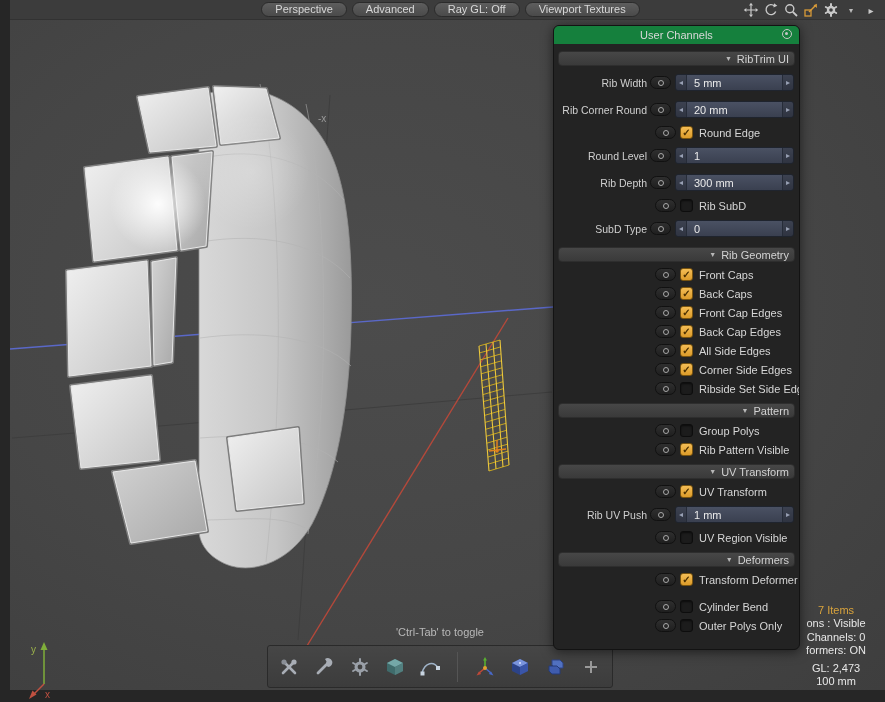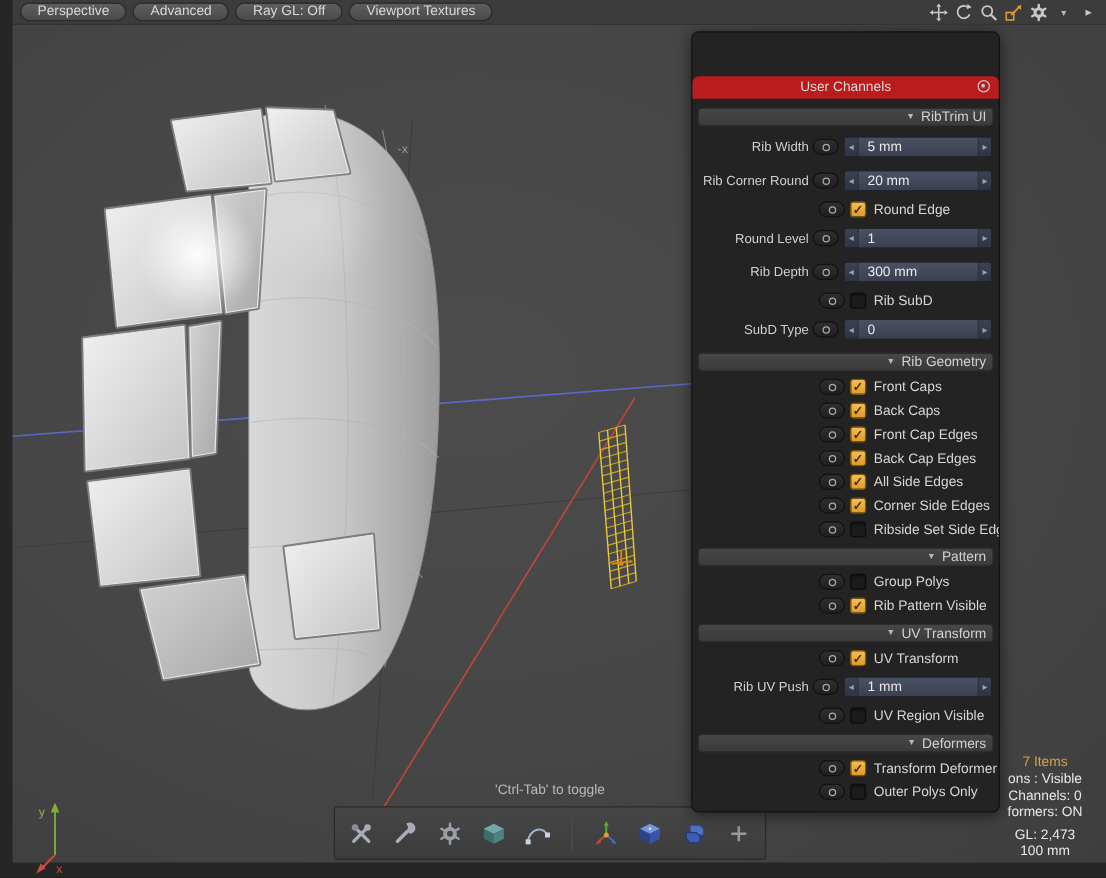--- a/index.html
+++ b/index.html
@@ -2,21 +2,21 @@
 <html><head>
 <meta charset="utf-8">
 <style>
   * { box-sizing: border-box; margin: 0; padding: 0; }
   body { font-family: "Liberation Sans", sans-serif; background: #1a1a1a; }
   .page { position: relative; width: 885px; height: 702px; background: #262626; overflow: hidden; }
 
   
   .topbar { position: absolute; left: 10px; top: 0; right: 0; height: 20px;
             background: #3c3c3c; border-bottom: 1px solid #323232;
-            display: flex; align-items: center; gap: 5px; padding-left: 6px; z-index: 6; }
+            display: flex; align-items: center; gap: 5px; padding-left: 6px; z-index: 6; justify-content: center; }
   .vp-btn { height: 15px; line-height: 13px; padding: 0 13px;
             background: linear-gradient(#5e5e5e, #4a4a4a); border: 1px solid #2b2b2b;
             border-radius: 8px; color: #d8d8d8; font-size: 11px; white-space: nowrap; cursor: default; }
   .header-icons { position: absolute; top: 1px; right: 5px; display: flex; align-items: center; gap: 2px; z-index: 7; }
   .hicon { width: 18px; height: 18px; display: flex; align-items: center; justify-content: center; }
 
   
   .viewport { position: absolute; left: 10px; top: 20px; right: 0; bottom: 12px;
               background: radial-gradient(ellipse at 42% 42%, #4c4c4c 0%, #464646 55%, #3e3e3e 100%); }
   .scene { position: absolute; left: 0; top: 0; z-index: 1; }
@@ -32,23 +32,23 @@
 
   
   .status { position: absolute; right: 19px; top: 604px; text-align: center; z-index: 2;
             font-size: 11px; line-height: 13.4px; }
   .status .gap { margin-top: 4px; }
 
   
   .panel { position: absolute; left: 553px; top: 25px; width: 247px; height: 625px;
            background: #232323; border: 1px solid #131313; border-radius: 6px;
            box-shadow: 0 2px 12px rgba(0,0,0,.55); z-index: 5; display: flex; flex-direction: column; }
-  .panel-title { height: 18px; flex: none; background: #b91c1c; border-radius: 5px 5px 0 0;
+  .panel-title { height: 18px; flex: none; background: #15803d; border-radius: 5px 5px 0 0;
                  display: flex; align-items: center; justify-content: center; position: relative;
-                 color: #d8d8d8; font-size: 11px; margin-top: 35px; }
+                 color: #d8d8d8; font-size: 11px; }
   .panel-circle { position: absolute; right: 7px; top: 3px; width: 10px; height: 10px;
                   border: 1.5px solid #c6c6c6; border-radius: 50%; }
   .panel-circle::after { content: ""; position: absolute; left: 2px; top: 2px; width: 3px; height: 3px;
                          background: #c6c6c6; border-radius: 50%; }
   .panel-body { flex: 1; padding: 2px 3px; overflow: hidden; }
   .sec-header { height: 15px; margin: 5px 1px 3px; background: linear-gradient(#474747, #3a3a3a);
                 border: 1px solid #2e2e2e; border-radius: 4px; display: flex; align-items: center;
                 padding: 0 5px; color: #d2d2d2; font-size: 11px; cursor: default; justify-content: flex-end; }
   .tri { font-size: 7px; color: #b8b8b8; margin-right: 5px; }
   .row { display: flex; align-items: center; }
@@ -506,32 +506,32 @@
           <span class="sec-label">Deformers</span>
         </div>
         <div class="row crow">
           <span class="spacer"></span>
           <span class="chan">
             <span class="chan-dot"></span>
           </span>
           <span class="cbox on">✓</span>
           <span class="clabel">Transform Deformer</span>
         </div>
+        <div class="row crow" style="margin-top: 8px;">
+          <span class="spacer"></span>
+          <span class="chan">
+            <span class="chan-dot"></span>
+          </span>
+          <span class="cbox"></span>
+          <span class="clabel">Cylinder Bend</span>
+        </div>
         <div class="row crow">
           <span class="spacer"></span>
           <span class="chan">
             <span class="chan-dot"></span>
           </span>
           <span class="cbox"></span>
           <span class="clabel">Outer Polys Only</span>
         </div>
-        <div class="row crow" style="margin-top: 8px;">
-          <span class="spacer"></span>
-          <span class="chan">
-            <span class="chan-dot"></span>
-          </span>
-          <span class="cbox"></span>
-          <span class="clabel">Cylinder Bend</span>
-        </div>
       </div>
   </div>
 
 </div>
 
 </body></html>

